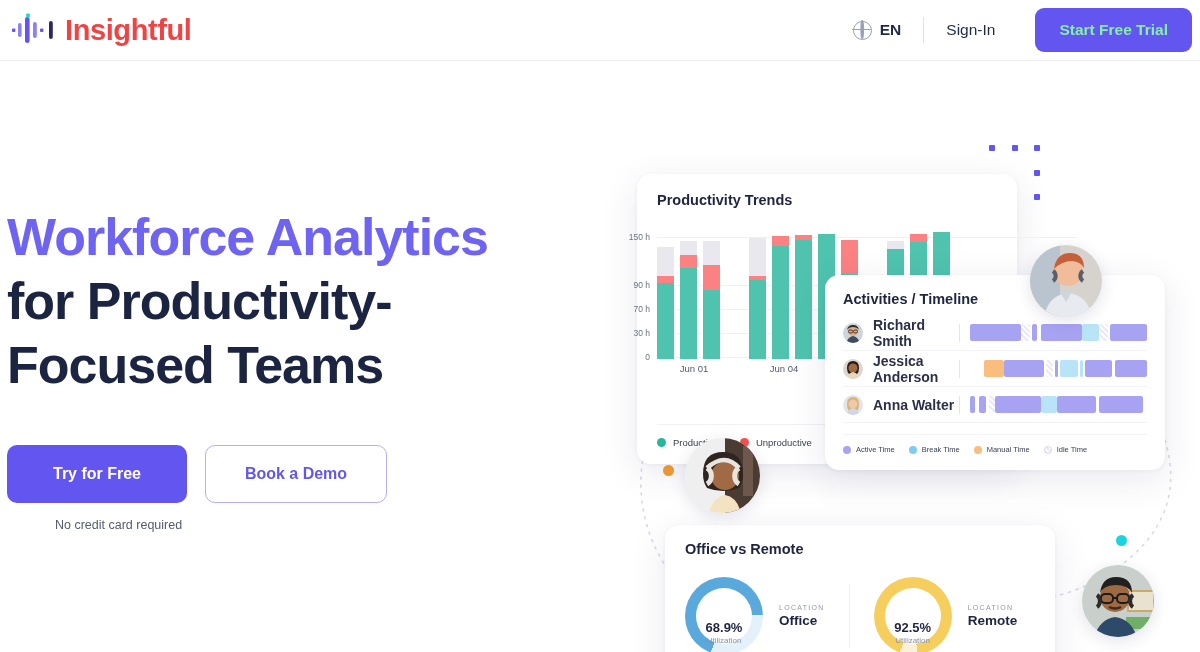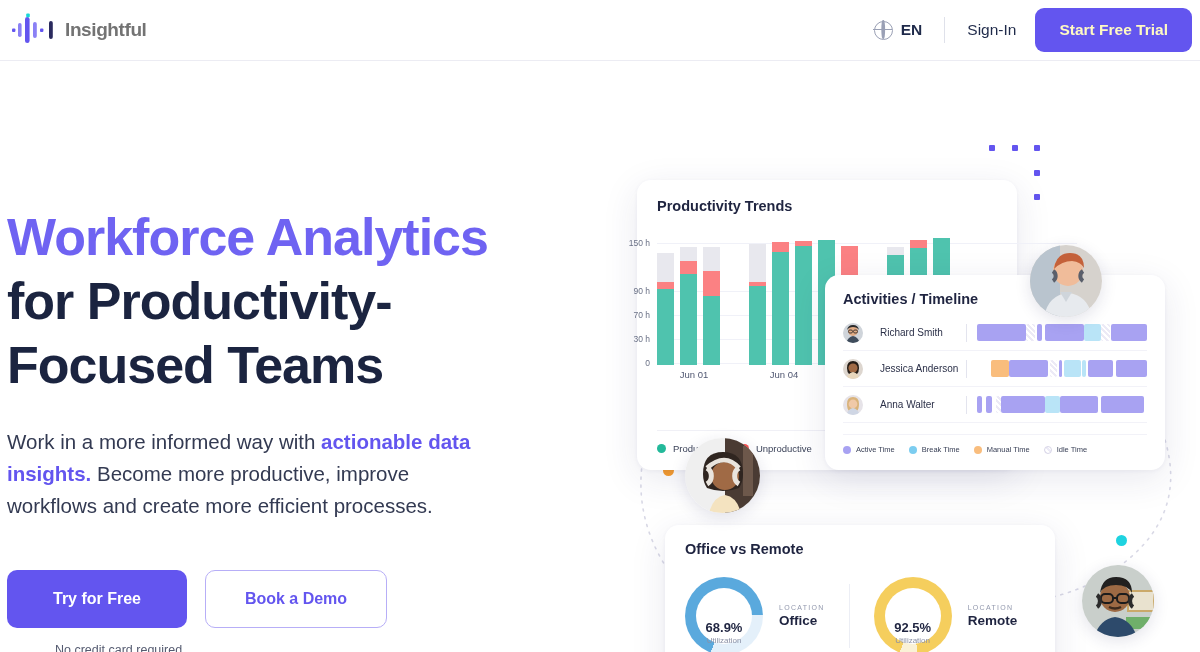--- a/index.html
+++ b/index.html
@@ -12,41 +12,41 @@
   }
 
   
   .header{
     position:absolute; top:0; left:0; width:1200px; height:61px;
     background:#fff; border-bottom:1px solid #ececf3;
     display:flex; align-items:center; z-index:40;
   }
   .brand{ display:flex; align-items:center; gap:9px; margin-left:12px; }
   .logo-mark{ width:44px; height:34px; position:relative; }
-  .logo-text{ font-size:19px; font-weight:bold; letter-spacing:-.4px; color:#737373; }
+  .logo-text{ font-size:29px; font-weight:bold; letter-spacing:-.4px; color:#ef4444; }
 
   .nav{ display:flex; align-items:center; gap:30px; margin-left:133px; }
   .nav-item{
     display:flex; align-items:center; gap:7px;
     font-size:15.5px; color:#1f2a4a; cursor:pointer; white-space:nowrap;
   }
   .chev{ width:9px; height:9px; border-right:2px solid #3b4566; border-bottom:2px solid #3b4566;
          transform:rotate(45deg) translate(-2px,-2px); }
 
   .hright{ display:flex; align-items:center; margin-left:auto; margin-right:8px; gap:0; }
   .lang{ display:flex; align-items:center; gap:8px; cursor:pointer; }
   .globe{ width:19px; height:19px; border-radius:50%; border:1.6px solid #9aa0b5; position:relative; }
   .globe:before{ content:""; position:absolute; left:-1.6px; top:7px; width:19px; height:1.5px; background:#9aa0b5; }
   .globe:after{ content:""; position:absolute; left:7.6px; top:-1.6px; width:1.5px; height:19px;
                 background:#9aa0b5; border-radius:50%; transform:scaleX(1.9); }
   .lang-label{ font-size:15.5px; font-weight:bold; color:#1f2a4a; }
   .divider{ width:1px; height:26px; background:#dfe1ea; margin:0 22px; }
   .signin{ font-size:15.5px; color:#1f2a4a; cursor:pointer; }
   .cta-trial{
-    margin-left:19px; background:#6355ef; color:#fef9c3; font-size:15.5px; font-weight:bold;
+    margin-left:40px; background:#6355ef; color:#86efac; font-size:15.5px; font-weight:bold;
     padding:0 24px; height:44px; border-radius:9px; border:none; cursor:pointer;
     display:flex; align-items:center; justify-content:center; white-space:nowrap;
   }
 
   
   .hero-left{ position:absolute; left:7px; top:205px; width:520px; }
   h1.hero-title{
     font-size:52px; line-height:64px; font-weight:bold;
     letter-spacing:-1px; color:#1b2440;
   }
@@ -71,21 +71,21 @@
   .dotpath{ position:absolute; inset:0; pointer-events:none; }
 
   .dot{ position:absolute; width:6px; height:6px; background:#6355ef; border-radius:1px; }
 
   .card{
     position:absolute; background:#fff; border-radius:14px;
     box-shadow:0 9px 36px rgba(42,44,97,.10), 0 1px 4px rgba(42,44,97,.05);
   }
 
   
-  .card-chart{ left:17px; top:70px; width:380px; height:290px; padding:18px 20px; }
+  .card-chart{ left:17px; top:64px; width:380px; height:290px; padding:18px 20px; }
   .card-title{ font-size:14.5px; font-weight:bold; color:#1f2440; }
   .plot{ position:relative; margin-top:16px; height:135px; }
   .ylab{ position:absolute; right:100%; margin-right:7px; transform:translateY(-50%);
          font-size:8.5px; color:#6a7186; white-space:nowrap; }
   .gridline{ position:absolute; left:0; right:-80px; height:1px; background:#f0f1f8; }
   .bars{ position:absolute; left:0; right:0; bottom:0; height:135px; display:flex; align-items:flex-end; gap:6px; }
   .bar{ width:17px; position:relative; display:flex; flex-direction:column; justify-content:flex-end; }
   .seg-g{ background:#4fc3ae; }
   .seg-r{ background:#fb8183; }
   .seg-w{ background:#e8e8ee; }
@@ -93,21 +93,21 @@
   .xlab{ position:absolute; transform:translateX(-50%); }
   .legend{ position:absolute; left:20px; bottom:16px; display:flex; gap:22px; align-items:center;
            border-top:1px solid #f0f0f6; padding-top:12px; width:340px; }
   .lg{ display:flex; align-items:center; gap:7px; font-size:9.5px; color:#3b4258; }
   .sw{ width:9px; height:9px; border-radius:50%; }
 
   
   .card-act{ left:205px; top:165px; width:340px; height:195px; padding:16px 18px; z-index:12; }
   .act-row{ display:flex; align-items:center; height:36px; border-bottom:1px solid #f2f2f8; }
   .av{ width:20px; height:20px; border-radius:50%; flex:none; }
-  .act-name{ font-size:10px; font-weight:normal; color:#2b3048; margin-left:17px; width:86px; }
+  .act-name{ font-size:14px; font-weight:bold; color:#2b3048; margin-left:10px; width:86px; }
   .vbar{ width:1px; height:18px; background:#e3e4ee; margin-right:10px; }
   .tl{ flex:1; height:17px; position:relative; }
   .blk{ position:absolute; top:0; height:17px; border-radius:2px; }
   .c-active{ background:#a8a2f2; }
   .c-break{ background:#b9e4f7; }
   .c-manual{ background:#f9bd7d; }
   .c-idle{ background:repeating-linear-gradient(45deg,#eceaf6 0 2px,#fff 2px 4px); }
   .act-legend{ display:flex; gap:14px; align-items:center; margin-top:11px; padding-top:10px;
                border-top:1px solid #f2f2f8; }
   .alg{ display:flex; align-items:center; gap:5px; font-size:7.5px; color:#3b4258; }
@@ -164,23 +164,20 @@
   </div>
 </div>
 
 <div class="hero-left">
   <h1 class="hero-title">
     <span class="accent">Workforce Analytics</span>
     <span>for Productivity-</span><br>
     <span>Focused Teams</span>
   </h1>
 
-  <p class="hero-sub">
-    <span>Work in a more informed way with </span><b>actionable data insights.</b><span> Become more productive, improve workflows and create more efficient processes.</span>
-  </p>
 
   <div class="hero-actions">
     <button class="btn-primary">Try for Free</button>
     <button class="btn-secondary">Book a Demo</button>
   </div>
   <div class="nocard">No credit card required</div>
 </div>
 
 <div class="art">
 

